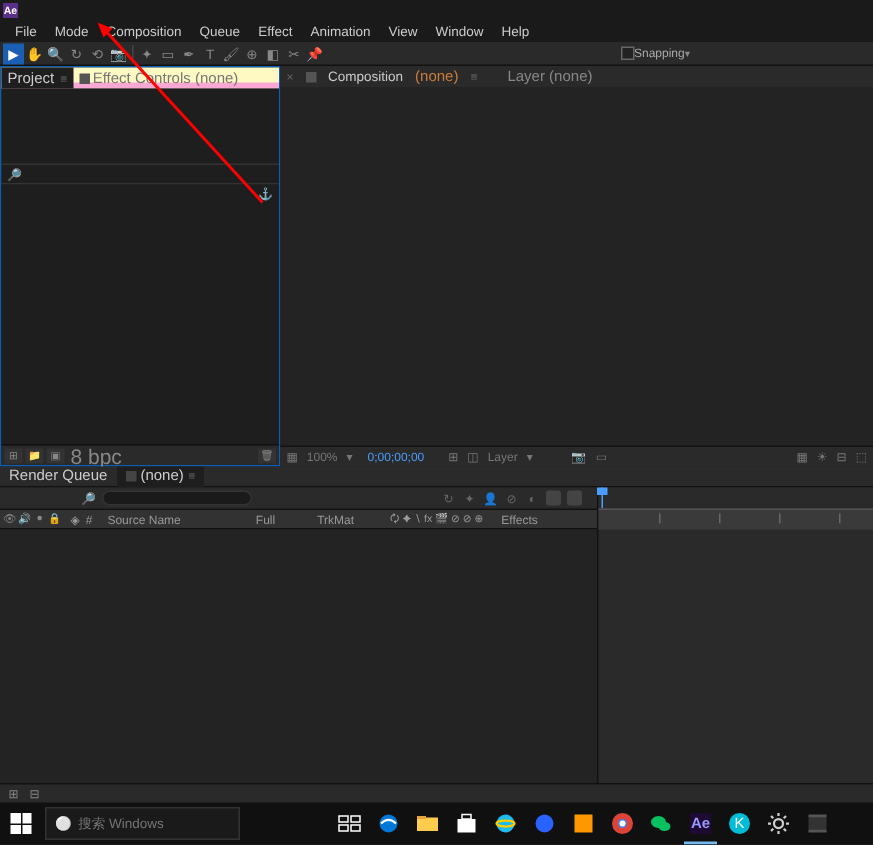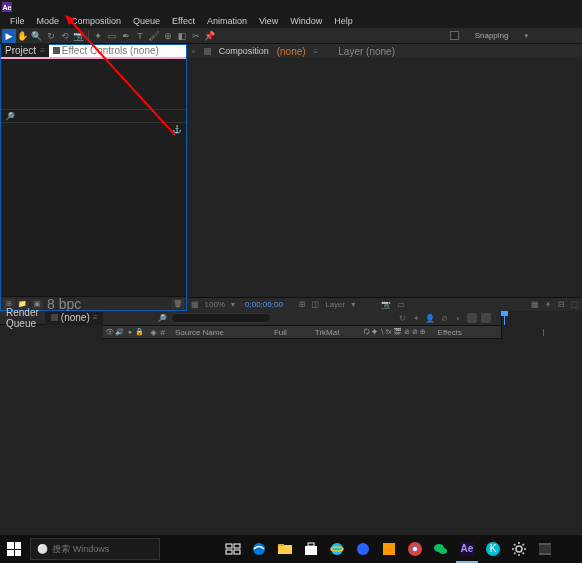--- a/index.html
+++ b/index.html
@@ -6,25 +6,25 @@
 body{background:#1e1e1e;width:582px;height:563px;overflow:hidden;position:relative}
 .title-bar{height:14px;background:#1a1a1a;display:flex;align-items:center;padding:0 2px}
 .app-icon{width:10px;height:10px;background:#5a2e8a;margin-right:4px;display:flex;align-items:center;justify-content:center;font-size:7px;color:#fff;font-weight:bold}
 .title-text{font-size:9px;color:#999}
 .menu-bar{height:14px;background:#1a1a1a;display:flex;align-items:center;padding:0 4px;gap:0}
 .menu-item{padding:0 6px;font-size:9px;color:#ccc;cursor:pointer}
 .toolbar{height:16px;background:#2a2a2a;border-bottom:1px solid #111;display:flex;align-items:center;padding:0 2px;gap:0}
 .tool-btn{width:14px;height:14px;display:flex;align-items:center;justify-content:center;cursor:pointer;font-size:9px;color:#888}
 .tool-btn.active{background:#1a5fb4;color:#fff}
 .tool-sep{width:1px;height:12px;background:#444;margin:0 2px}
-.snapping-group{display:flex;align-items:flex-end;margin-left:auto;margin-right:52px;gap:16px}
+.snapping-group{display:flex;align-items:flex-end;margin-left:auto;margin-right:120px;gap:0}
 .checkbox{width:9px;height:9px;border:1px solid #666;background:#222;cursor:pointer}
 .main-area{display:flex;height:267px}
 .project-panel{width:187px;border:1px solid #0a5fb4;background:#232323;display:flex;flex-direction:column}
-.panel-tabs{height:14px;background:#ffffff;display:flex;align-items:flex-end;border-bottom:2px solid #f9a8d4}
+.panel-tabs{height:14px;background:#fef9c3;display:flex;align-items:flex-start;border-bottom:4px solid #f9a8d4}
 .tab{padding:0 4px;height:14px;display:flex;align-items:center;font-size:9px;cursor:pointer;gap:2px}
 .tab.active{background:#1e1e1e}
 .tab-icon{width:7px;height:7px;background:#555}
 .tab-x{font-size:8px;color:#666;margin-left:2px}
 .effect-controls-label{color:#777}
 .project-body{flex:1;background:#1e1e1e;display:flex;flex-direction:column}
 .project-search{height:14px;border-top:1px solid #333;border-bottom:1px solid #333;display:flex;align-items:center;padding:0 4px;margin-top:50px}
 .search-icon{font-size:8px;color:#666}
 .project-columns{height:14px;background:#2a2a2a;display:flex;align-items:center;border-bottom:1px solid #111}
 .col-header{font-size:8px;color:#999;padding:0 4px}
@@ -36,21 +36,21 @@
 .project-footer{height:14px;background:#2a2a2a;display:flex;align-items:center;padding:0 2px;gap:2px;border-top:1px solid #111}
 .footer-btn{width:12px;height:10px;background:#333;cursor:pointer;display:flex;align-items:center;justify-content:center;font-size:7px;color:#888}
 .comp-panel{flex:1;background:#232323;display:flex;flex-direction:column}
 .comp-tabs{height:14px;background:#2a2a2a;display:flex;align-items:center;padding:0 4px;gap:8px}
 .comp-tab-label{font-size:9px;color:#ccc}
 .none-orange{color:#c97d3a}
 .layer-label{color:#888;margin-left:12px}
 .viewer{flex:1;background:#232323}
 .viewer-footer{height:14px;background:#2a2a2a;display:flex;align-items:center;padding:0 4px;gap:6px;border-top:1px solid #111}
 .vf-btn{font-size:8px;color:#777;cursor:pointer}
-.timeline-area{height:225px;background:#232323;display:flex;flex-direction:row}
+.timeline-area{height:225px;background:#232323;display:flex;flex-direction:column}
 .timeline-tabs{height:14px;background:#2a2a2a;display:flex;align-items:center;border-bottom:1px solid #111}
 .tl-tab{padding:0 6px;height:14px;display:flex;align-items:center;font-size:9px;color:#aaa;gap:3px;cursor:pointer}
 .tl-tab.active{background:#1e1e1e}
 .tl-tab-icon{width:7px;height:7px;background:#444}
 .timeline-header{height:28px;background:#2a2a2a;display:flex}
 .tl-left{width:398px;display:flex;flex-direction:column}
 .tl-search-row{height:14px;display:flex;align-items:center;padding-left:54px;gap:4px}
 .tl-search{width:100px;height:10px;background:#1a1a1a;border:1px solid #333;border-radius:5px}
 .tl-icons-row{display:flex;align-items:center;gap:4px;margin-left:auto;margin-right:10px}
 .tl-small-icon{font-size:8px;color:#666;cursor:pointer;width:10px;text-align:center}

